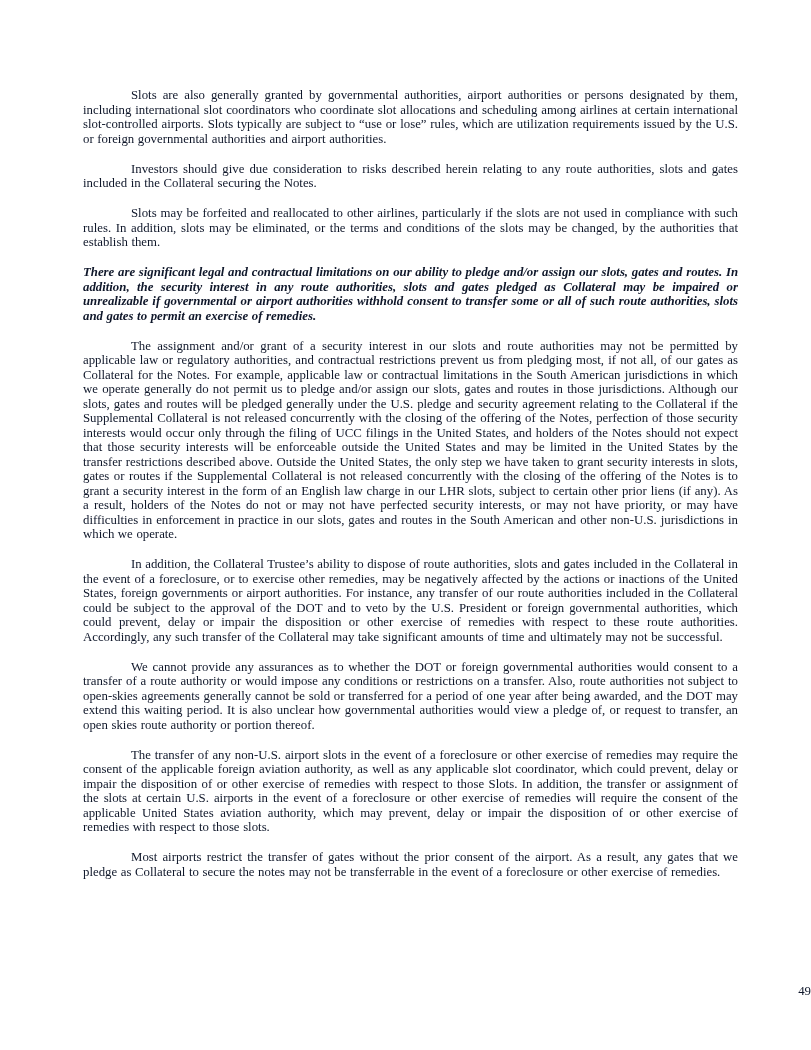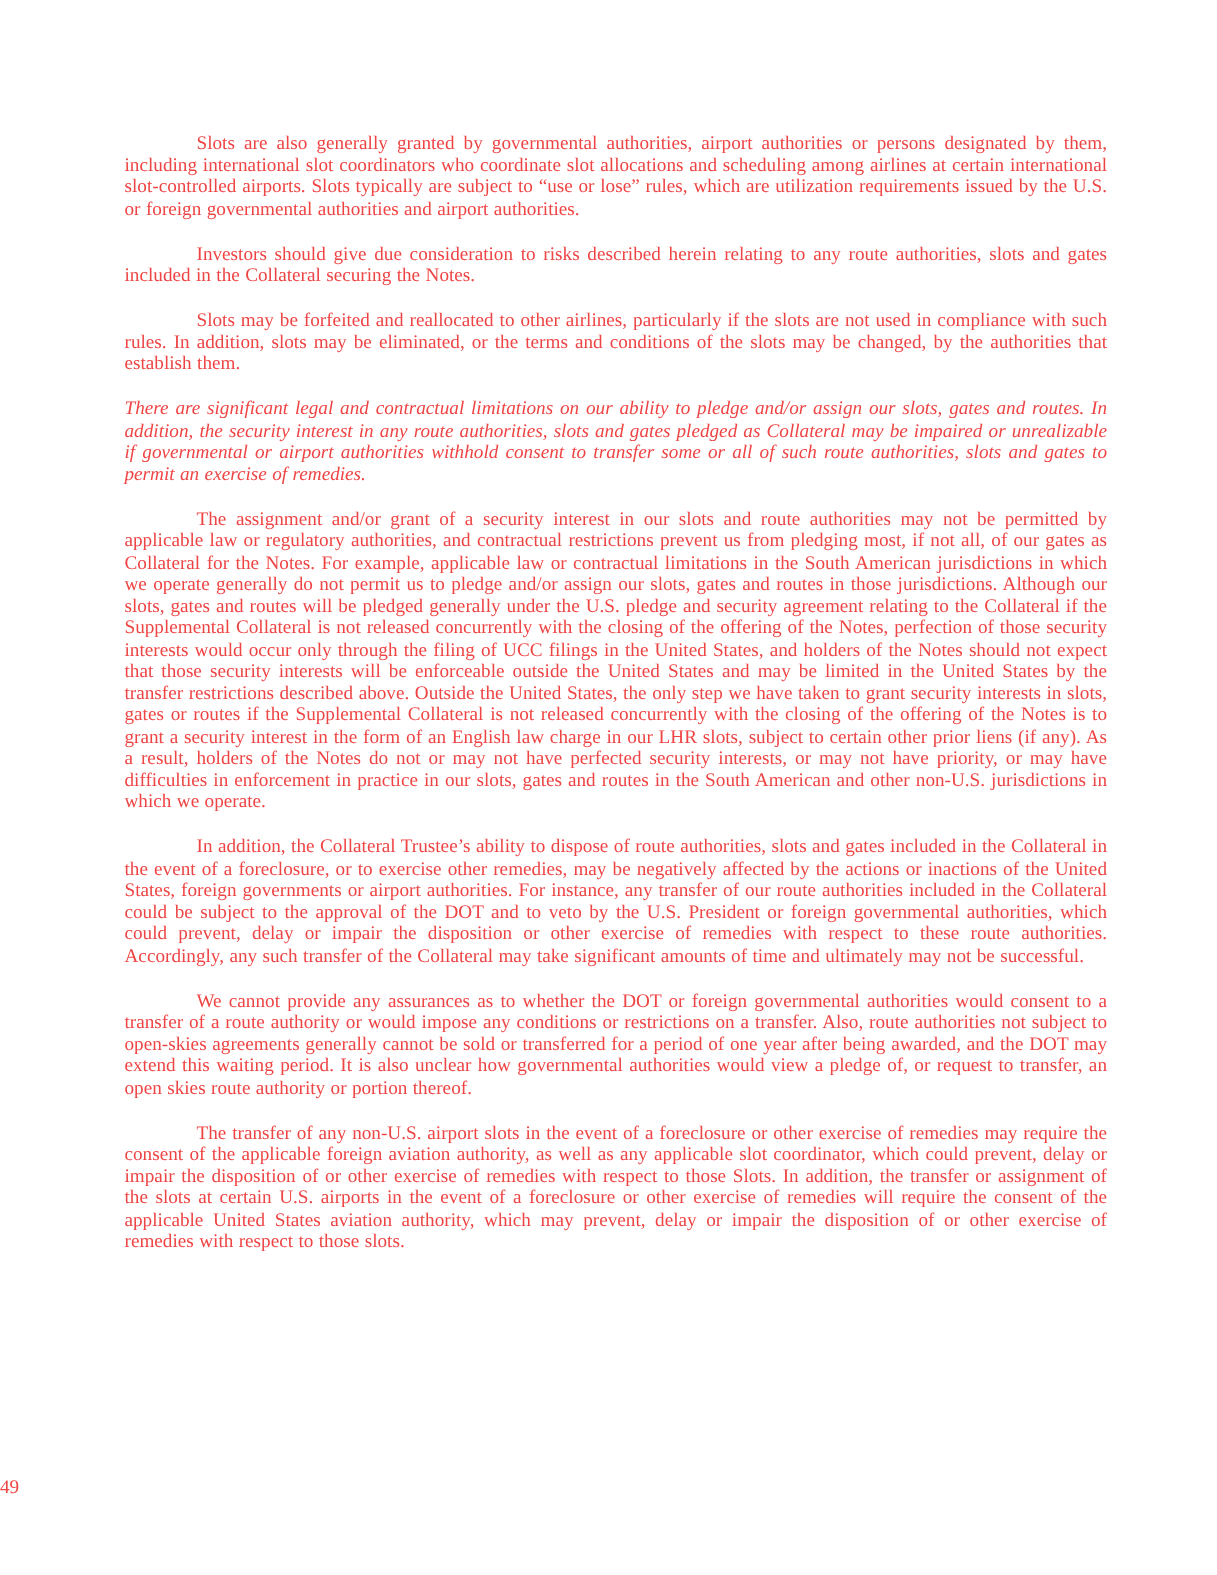--- a/index.html
+++ b/index.html
@@ -6,60 +6,61 @@
     margin: 0;
     padding: 0;
     background: #ffffff;
   }
   .page {
     position: relative;
     width: 811px;
     height: 1050px;
     background: #ffffff;
     font-family: "Liberation Serif", "DejaVu Serif", serif;
-    color: #ef4444;
+    color: #0f172a;
     overflow: hidden;
   }
   .content {
     position: absolute;
     left: 83px;
     top: 88px;
     width: 655px;
   }
   .para {
     font-size: 12.8px;
     line-height: 14.5px;
     text-align: justify;
     text-indent: 48px;
     margin: 0 0 15.5px 0;
     word-spacing: 0.4px;
   }
   .para.heading {
-    font-weight: normal;
+    font-weight: bold;
     font-style: italic;
     text-indent: 0;
   }
   .page-number {
     position: absolute;
     top: 984px;
     left: 0;
     width: 811px;
-    text-align: left;
+    text-align: right;
     font-size: 12.8px;
     line-height: 14.5px;
   }
 </style>
 </head>
 <body>
 
 <div class="page">
   <div class="content">
     <p class="para">Slots are also generally granted by governmental authorities, airport authorities or persons designated by them, including international slot coordinators who coordinate slot allocations and scheduling among airlines at certain international slot-controlled airports. Slots typically are subject to “use or lose” rules, which are utilization requirements issued by the U.S. or foreign governmental authorities and airport authorities.</p>
     <p class="para">Investors should give due consideration to risks described herein relating to any route authorities, slots and gates included in the Collateral securing the Notes.</p>
     <p class="para">Slots may be forfeited and reallocated to other airlines, particularly if the slots are not used in compliance with such rules. In addition, slots may be eliminated, or the terms and conditions of the slots may be changed, by the authorities that establish them.</p>
     <p class="para heading">There are significant legal and contractual limitations on our ability to pledge and/or assign our slots, gates and routes. In addition, the security interest in any route authorities, slots and gates pledged as Collateral may be impaired or unrealizable if governmental or airport authorities withhold consent to transfer some or all of such route authorities, slots and gates to permit an exercise of remedies.</p>
     <p class="para">The assignment and/or grant of a security interest in our slots and route authorities may not be permitted by applicable law or regulatory authorities, and contractual restrictions prevent us from pledging most, if not all, of our gates as Collateral for the Notes. For example, applicable law or contractual limitations in the South American jurisdictions in which we operate generally do not permit us to pledge and/or assign our slots, gates and routes in those jurisdictions. Although our slots, gates and routes will be pledged generally under the U.S. pledge and security agreement relating to the Collateral if the Supplemental Collateral is not released concurrently with the closing of the offering of the Notes, perfection of those security interests would occur only through the filing of UCC filings in the United States, and holders of the Notes should not expect that those security interests will be enforceable outside the United States and may be limited in the United States by the transfer restrictions described above. Outside the United States, the only step we have taken to grant security interests in slots, gates or routes if the Supplemental Collateral is not released concurrently with the closing of the offering of the Notes is to grant a security interest in the form of an English law charge in our LHR slots, subject to certain other prior liens (if any). As a result, holders of the Notes do not or may not have perfected security interests, or may not have priority, or may have difficulties in enforcement in practice in our slots, gates and routes in the South American and other non-U.S. jurisdictions in which we operate.</p>
     <p class="para">In addition, the Collateral Trustee’s ability to dispose of route authorities, slots and gates included in the Collateral in the event of a foreclosure, or to exercise other remedies, may be negatively affected by the actions or inactions of the United States, foreign governments or airport authorities. For instance, any transfer of our route authorities included in the Collateral could be subject to the approval of the DOT and to veto by the U.S. President or foreign governmental authorities, which could prevent, delay or impair the disposition or other exercise of remedies with respect to these route authorities. Accordingly, any such transfer of the Collateral may take significant amounts of time and ultimately may not be successful.</p>
     <p class="para">We cannot provide any assurances as to whether the DOT or foreign governmental authorities would consent to a transfer of a route authority or would impose any conditions or restrictions on a transfer. Also, route authorities not subject to open-skies agreements generally cannot be sold or transferred for a period of one year after being awarded, and the DOT may extend this waiting period. It is also unclear how governmental authorities would view a pledge of, or request to transfer, an open skies route authority or portion thereof.</p>
     <p class="para">The transfer of any non-U.S. airport slots in the event of a foreclosure or other exercise of remedies may require the consent of the applicable foreign aviation authority, as well as any applicable slot coordinator, which could prevent, delay or impair the disposition of or other exercise of remedies with respect to those Slots. In addition, the transfer or assignment of the slots at certain U.S. airports in the event of a foreclosure or other exercise of remedies will require the consent of the applicable United States aviation authority, which may prevent, delay or impair the disposition of or other exercise of remedies with respect to those slots.</p>
+    <p class="para">Most airports restrict the transfer of gates without the prior consent of the airport. As a result, any gates that we pledge as Collateral to secure the notes may not be transferrable in the event of a foreclosure or other exercise of remedies.</p>
   </div>
   <div class="page-number">49</div>
 </div>
 
 </body></html>

